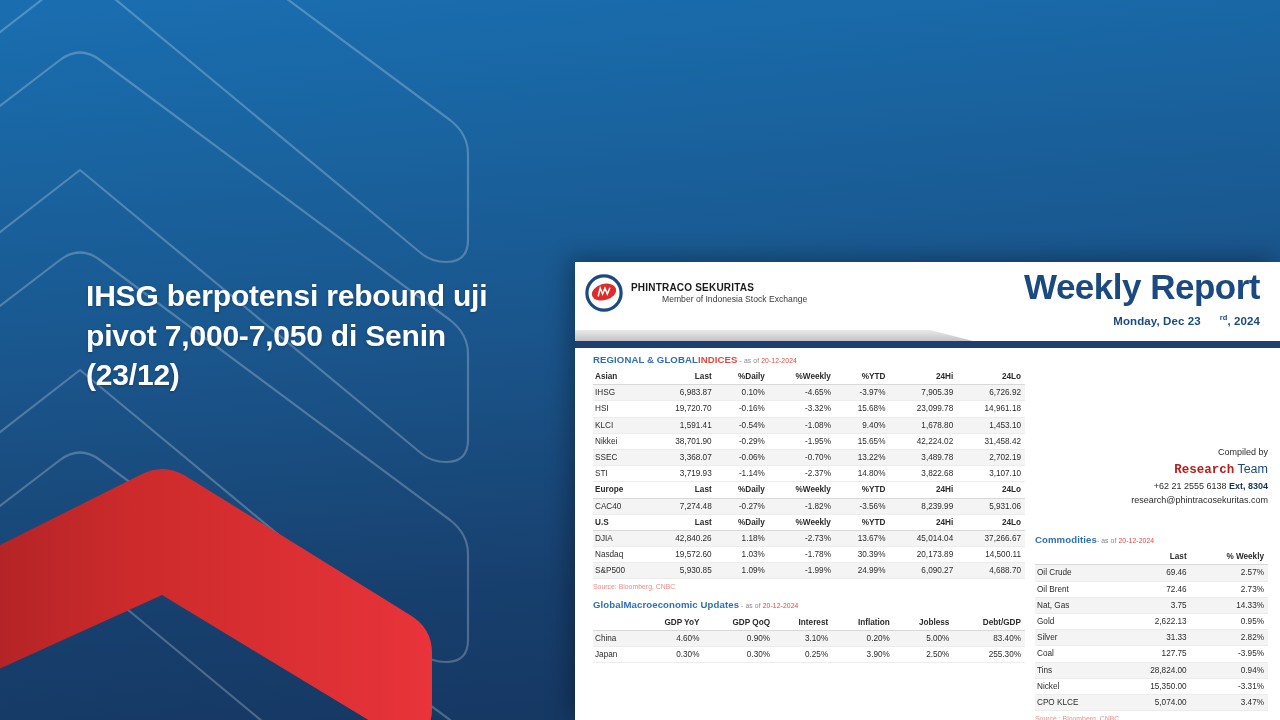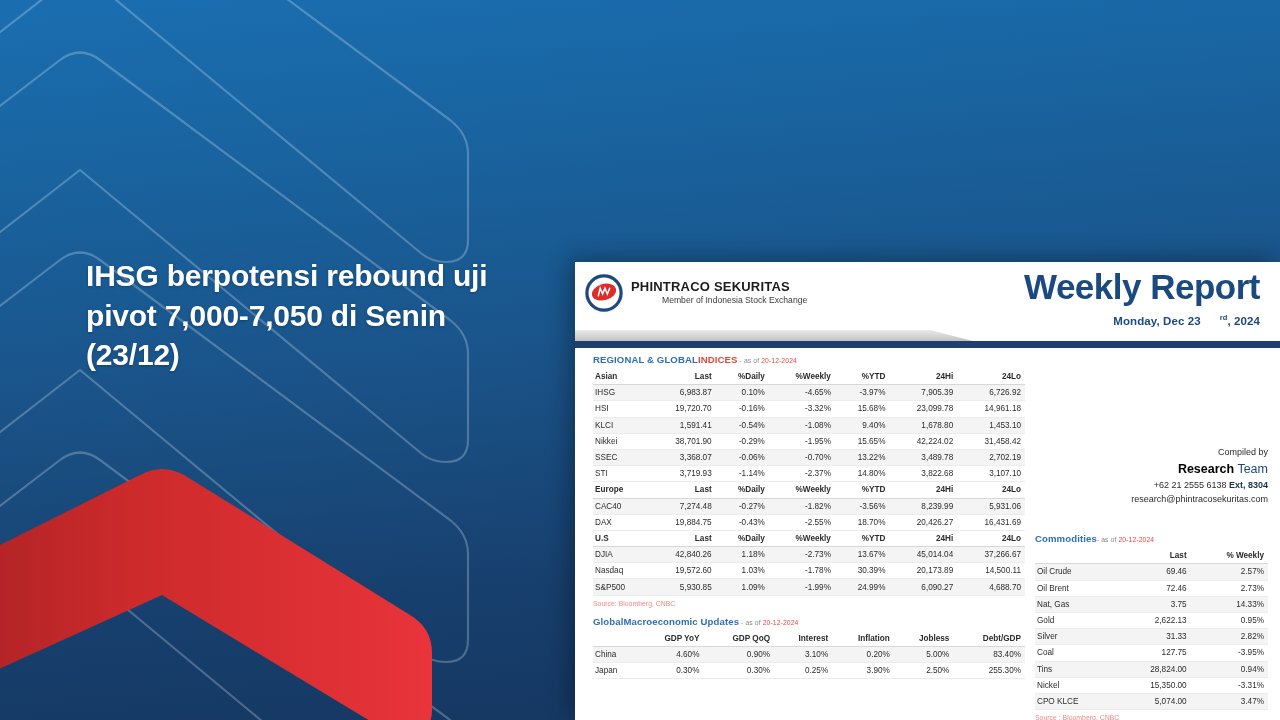--- a/index.html
+++ b/index.html
@@ -16,21 +16,21 @@
   }
   .chev-wrap { position: absolute; left: -240px; top: -60px; width: 760px; height: 820px; }
   .chev-svg { position: absolute; left: 0; top: 0; }
 
   
   .red-arrow { position: absolute; left: -60px; top: 455px; }
 
   
   .headline {
     position: absolute;
-    left: 86px; top: 256px;
+    left: 86px; top: 276px;
     width: 420px;
     color: #ffffff;
     font-size: 30px;
     font-weight: bold;
     line-height: 1.32;
     letter-spacing: -0.2px;
     text-shadow: 0 1px 3px rgba(0,0,0,0.25);
     z-index: 6;
   }
 
@@ -48,21 +48,21 @@
     position: relative;
     height: 66px;
     padding: 8px 18px 0 10px;
     display: flex;
     align-items: flex-start;
     justify-content: space-between;
   }
   .brand { display: flex; align-items: center; gap: 8px; padding-top: 4px; }
   .brand-logo { width: 38px; height: 38px; flex: 0 0 38px; }
   .brand-txt-1 {
-    font-size: 13px; font-weight: bold; color: #1b1b1b;
+    font-size: 10px; font-weight: bold; color: #1b1b1b;
     letter-spacing: 0.2px; line-height: 1.1;
   }
   .brand-txt-2 {
     font-size: 8.6px; color: #3a3a3a; margin-top: 2px; line-height: 1.1; margin-left: 31px;
   }
   .head-right { text-align: right; padding-right: 2px; margin-left: 48px; }
   .wr-title {
     font-size: 35px; font-weight: bold; color: #1b4a80;
     line-height: 0.98; letter-spacing: -0.5px;
   }
@@ -115,21 +115,21 @@
   }
   table.rpt tr.grp th { border-top: 1px solid #d8d8d8; }
   table.rpt tbody tr:nth-child(odd) td { background: #f4f4f4; }
   table.rpt tbody tr td { border-bottom: 1px solid #ececec; }
 
   .src { font-size: 6.9px; color: #f08a84; margin-top: 4px; margin-bottom: 9px; }
 
   
   .compiled { text-align: right; font-size: 9px; color: #2b2b2b; line-height: 1.55; }
   .compiled .big { font-size: 12.5px; color: #1b4a80; }
-  .compiled .big b { color: #000000; }
+  .compiled .big b { color: #b91c1c; font-family: Liberation Mono, monospace; }
   .compiled .ph b { color: #14324f; }
   .gap-md { height: 26px; }
 </style>
 </head>
 <body>
 
 <div id="stage">
 
   <div class="chev-wrap">
     <svg class="chev-svg" width="760" height="820" viewBox="0 0 760 820" fill="none">
@@ -270,29 +270,20 @@
           <tbody>
             <tr>
                 <td>CAC40</td>
                 <td>7,274.48</td>
                 <td>-0.27%</td>
                 <td>-1.82%</td>
                 <td>-3.56%</td>
                 <td>8,239.99</td>
                 <td>5,931.06</td>
               </tr>
-            <tr>
-                <td>DAX</td>
-                <td>19,884.75</td>
-                <td>-0.43%</td>
-                <td>-2.55%</td>
-                <td>18.70%</td>
-                <td>20,426.27</td>
-                <td>16,431.69</td>
-              </tr>
           </tbody>
           <thead>
               <tr class="grp">
             <th>U.S</th>
             <th>Last</th>
             <th>%Daily</th>
             <th>%Weekly</th>
             <th>%YTD</th>
             <th>24Hi</th>
             <th>24Lo</th>

